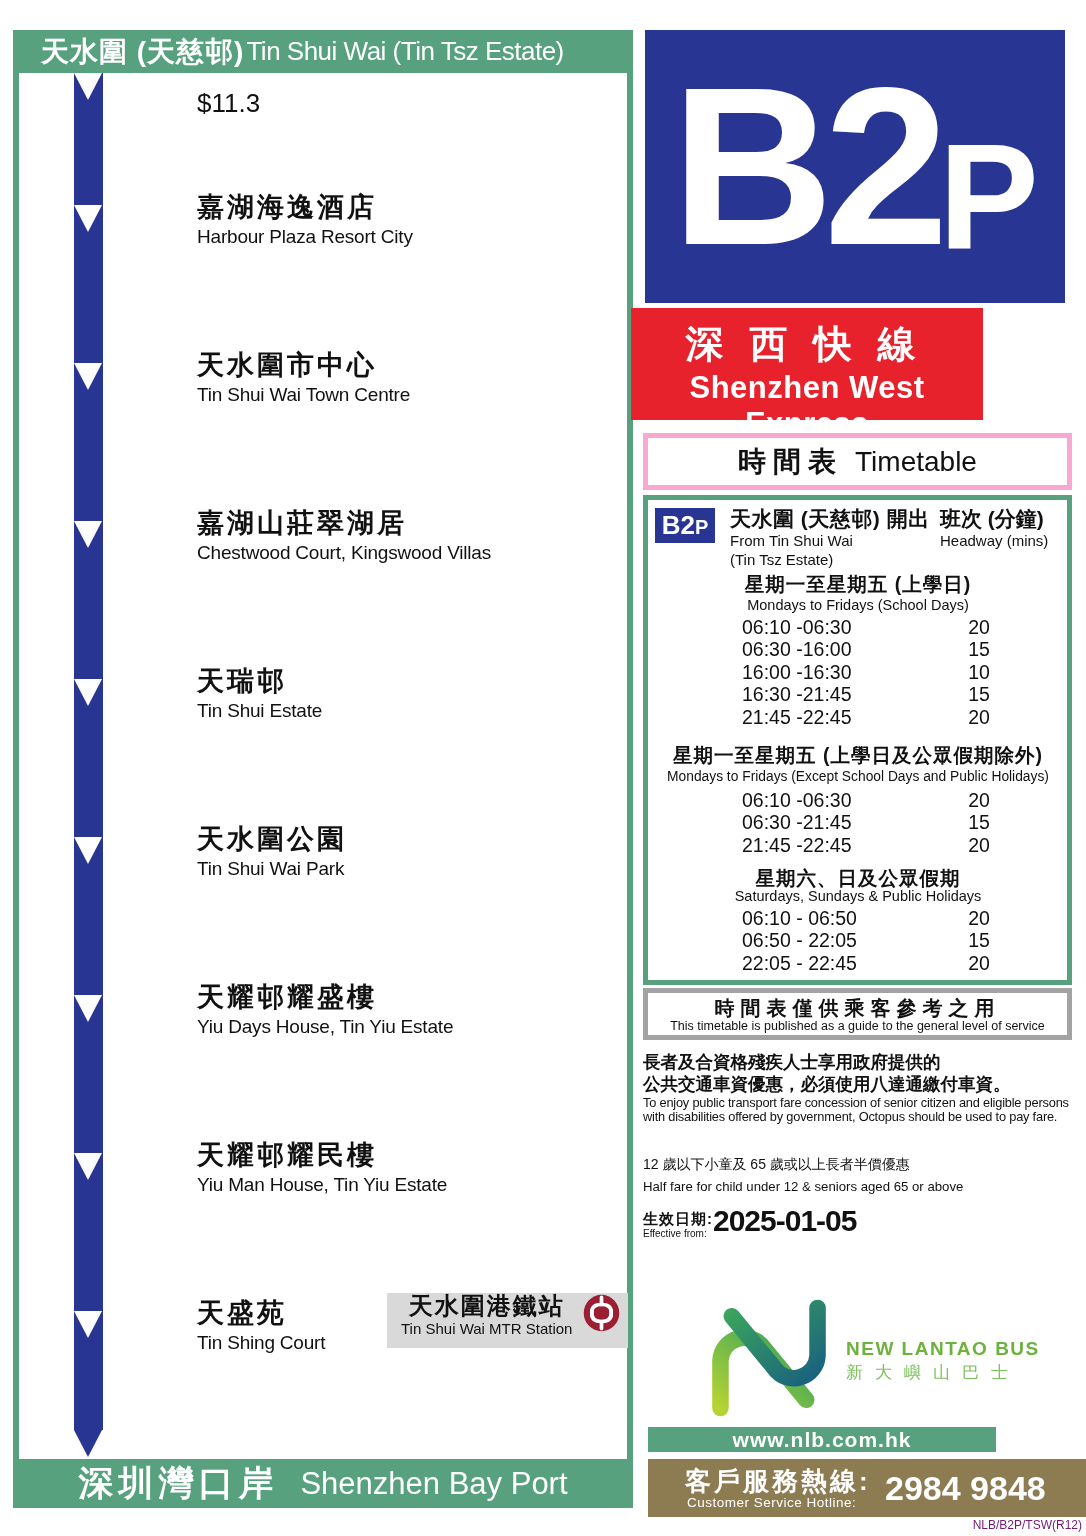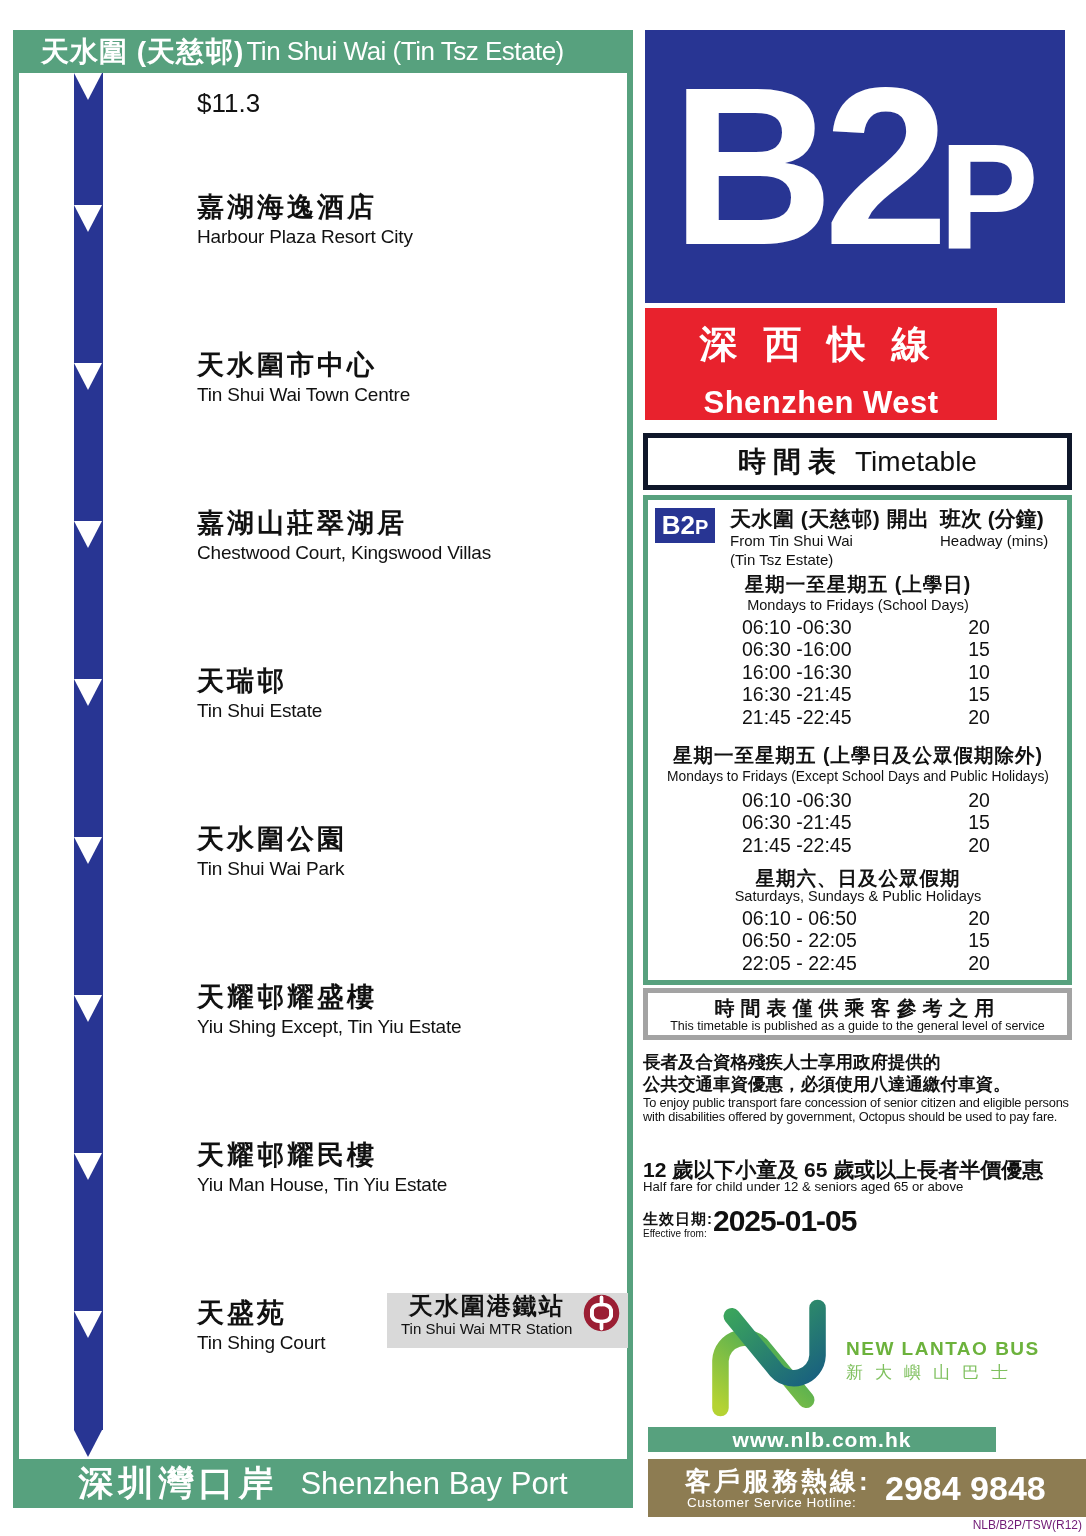--- a/index.html
+++ b/index.html
@@ -33,25 +33,25 @@
            display:flex;align-items:center;justify-content:space-between;padding:0 8px 12px 14px;box-sizing:border-box;}
   .mtr-text{text-align:center;line-height:1;}
   .mtr-text .cn{font-weight:700;font-size:24px;letter-spacing:2px;}
   .mtr-text .en{font-size:15px;margin-top:3px;}
 
   
   .b2p-box{left:645px;top:30px;width:420px;height:273px;background:#283593;color:#fff;
            display:flex;align-items:center;justify-content:center;}
   .b2p-box .big{font-weight:700;font-size:225px;letter-spacing:-10px;line-height:1;}
   .b2p-box .small{font-weight:700;font-size:150px;line-height:1;margin-top:58px;}
-  .red-box{left:645px;top:308px;width:352px;height:112px;background:#e8222d;color:#fff;text-align:center;}
+  .red-box{left:631px;top:308px;width:352px;height:112px;background:#e8222d;color:#fff;text-align:center;}
   .red-box .cn{font-weight:700;font-size:38px;letter-spacing:26px;margin-top:11px;text-indent:13px;}
-  .red-box .en{font-weight:700;font-size:31px;letter-spacing:0.5px;margin-top:15px;}
-
-  .tt-title{left:643px;top:433px;width:429px;height:57px;border:5px solid #0f172a;box-sizing:border-box;
+  .red-box .en{font-weight:700;font-size:31px;letter-spacing:0.5px;margin-top:0;}
+
+  .tt-title{left:643px;top:433px;width:429px;height:57px;border:5px solid #f9a8d4;box-sizing:border-box;
             display:flex;align-items:center;justify-content:center;gap:12px;white-space:nowrap;}
   .tt-title .cn{font-weight:700;font-size:28px;letter-spacing:7px;}
   .tt-title .en{font-size:28px;}
   .tt-main{left:643px;top:495px;width:429px;height:490px;border:5px solid #57a17e;box-sizing:border-box;}
   .tt-badge{left:655px;top:508px;width:60px;height:35px;background:#283593;color:#fff;
             display:flex;align-items:center;justify-content:center;}
   .tt-badge .b{font-weight:700;font-size:26px;}
   .tt-badge .p{font-weight:700;font-size:20px;margin-top:3px;}
   .tt-from{left:730px;top:508px;line-height:1;}
   .tt-from .cn{font-weight:700;font-size:21px;letter-spacing:0.5px;}
@@ -63,21 +63,21 @@
   .sec-en{left:648px;width:420px;text-align:center;font-size:14.5px;line-height:16px;}
   .tt-row{left:742px;width:300px;font-size:19.5px;line-height:21px;}
   .tt-row .hw{position:absolute;left:215px;top:0;width:44px;text-align:center;}
   .tt-note{left:643px;top:988px;width:429px;height:52px;border:5px solid #a3a3a3;box-sizing:border-box;
            text-align:center;padding-top:4px;}
   .tt-note .cn{font-weight:700;font-size:20px;letter-spacing:6px;line-height:22px;}
   .tt-note .en{font-size:12.5px;line-height:15px;}
 
   .notice-cn{left:643px;top:1052px;font-weight:700;font-size:17.5px;line-height:21.5px;}
   .notice-en{left:643px;top:1096px;width:432px;font-size:12.8px;line-height:13.6px;letter-spacing:-0.2px;}
-  .half-cn{left:643px;top:1156px;font-weight:700;font-size:21px;}
+  .half-cn{left:643px;top:1156px;font-weight:400;font-size:14px;}
   .half-en{left:643px;top:1179px;font-size:13.2px;}
   .eff-label{left:643px;top:1211px;line-height:1;}
   .eff-label .cn{font-weight:700;font-size:15px;letter-spacing:1px;}
   .eff-label .en{font-size:10px;margin-top:3px;}
   .eff-date{left:713px;top:1204px;font-weight:700;font-size:30px;letter-spacing:-1px;}
 
   .nlb-mark{left:706px;top:1298px;}
   .nlb-en{left:846px;top:1338px;font-weight:700;font-size:19px;letter-spacing:1.5px;color:#6cb23c;}
   .nlb-cn{left:846px;top:1361px;font-size:17px;letter-spacing:12px;color:#7fc05e;}
   .www-bar{left:648px;top:1427px;width:348px;height:25px;background:#57a17e;color:#fff;
@@ -131,21 +131,21 @@
   <div class="abs tri" style="top:679px;"></div>
 
   <div class="abs stop" style="top:824px;">
     <div class="cn">天水圍公園</div>
     <div class="en">Tin Shui Wai Park</div>
   </div>
   <div class="abs tri" style="top:837px;"></div>
 
   <div class="abs stop" style="top:982px;">
     <div class="cn">天耀邨耀盛樓</div>
-    <div class="en">Yiu Shing Except, Tin Yiu Estate</div>
+    <div class="en">Yiu Days House, Tin Yiu Estate</div>
   </div>
   <div class="abs tri" style="top:995px;"></div>
 
   <div class="abs stop" style="top:1140px;">
     <div class="cn">天耀邨耀民樓</div>
     <div class="en">Yiu Man House, Tin Yiu Estate</div>
   </div>
   <div class="abs tri" style="top:1153px;"></div>
 
   <div class="abs stop" style="top:1298px;">

